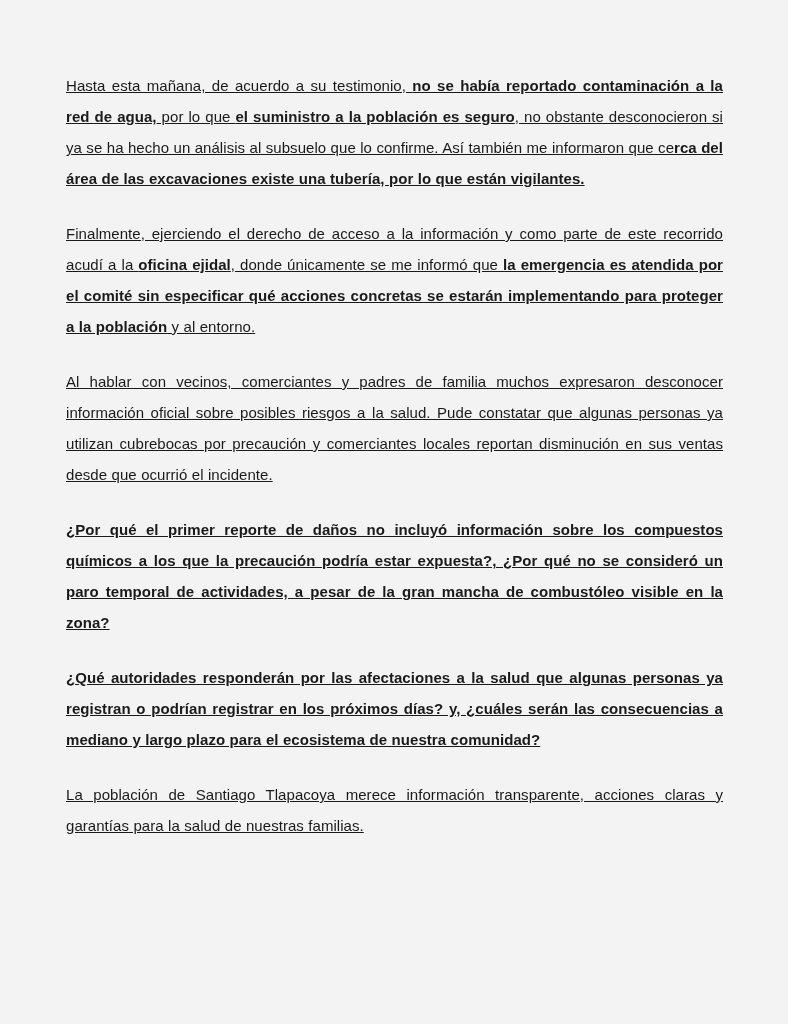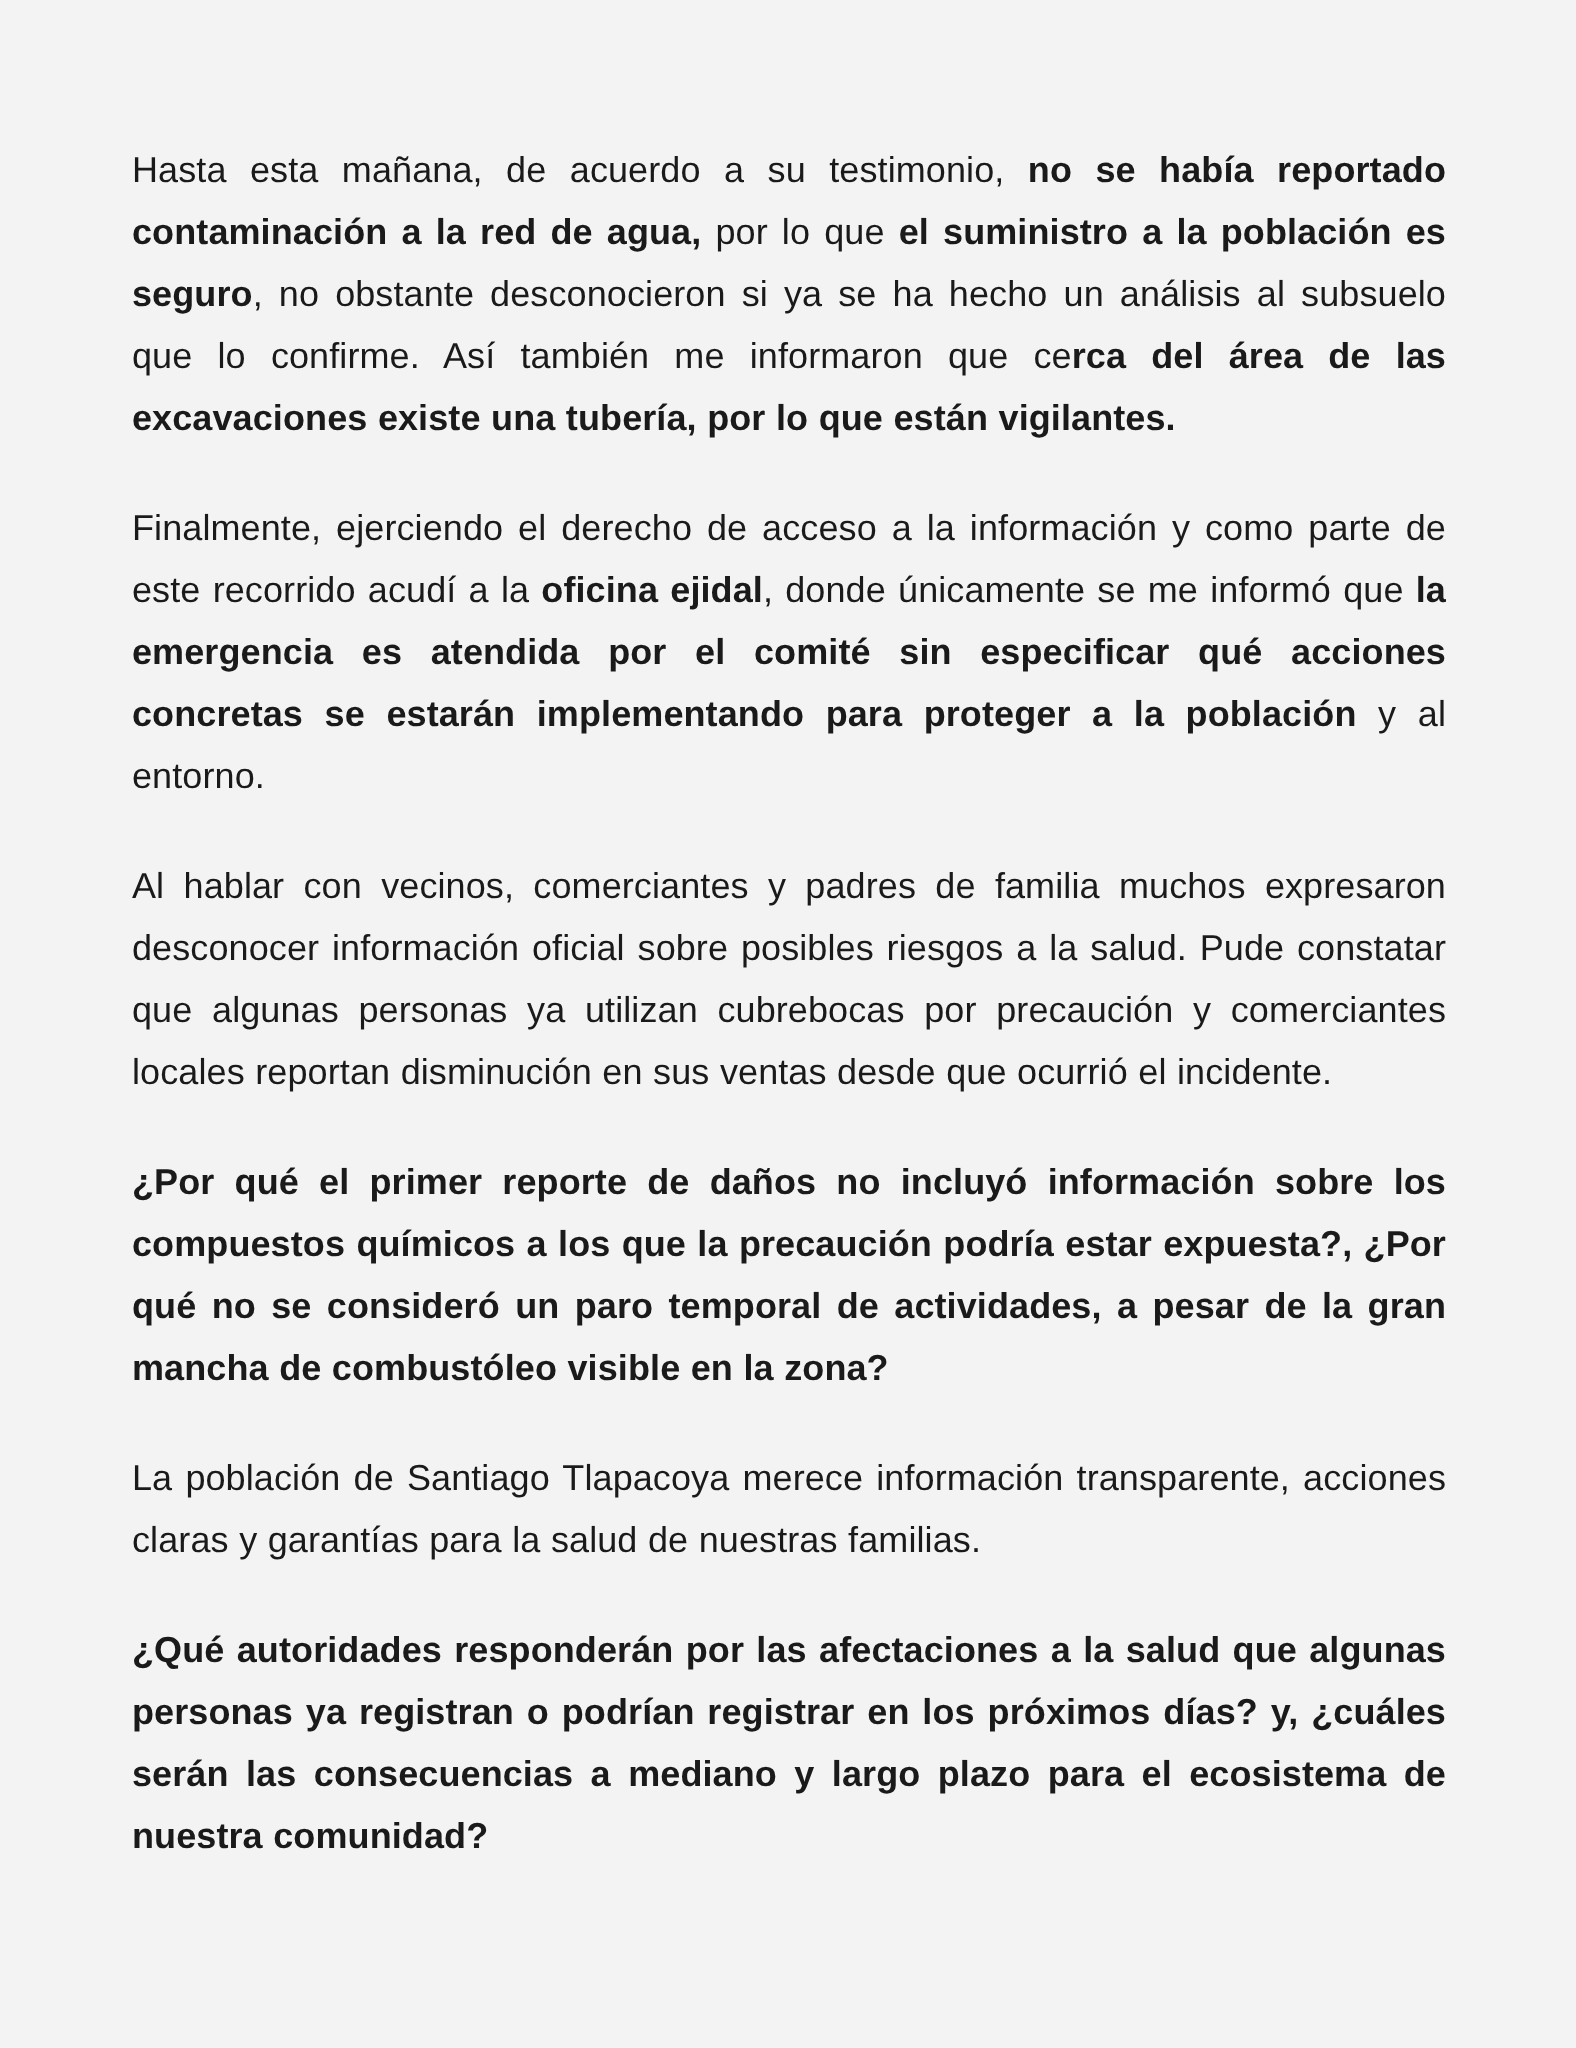--- a/index.html
+++ b/index.html
@@ -19,27 +19,28 @@
     width: 788px;
     height: 1024px;
     background: #f3f3f3;
     padding: 70px 65px 0 66px;
   }
   .doc-body {
     width: 657px;
   }
   p.para {
     margin: 0 0 24px 0;
-    font-size: 18px;
+    font-size: 15px;
     line-height: 31px;
     text-align: justify;
     text-justify: inter-word;
     font-weight: 400;
     letter-spacing: 0.05px;
     word-spacing: 0.2px;
+    text-decoration: underline;
   }
   p.para:last-child {
     margin-bottom: 0;
   }
   p.para.bold-block {
     font-weight: 700;
   }
   .b {
     font-weight: 700;
   }
@@ -50,16 +51,16 @@
 </head>
 <body>
 
 <div class="page">
   <div class="doc-body" id="doc-body">
 
   <p class="para"><span class="r">Hasta esta mañana, de acuerdo a su testimonio, </span><span class="b">no se había reportado contaminación a la red de agua,</span><span class="r"> por lo que </span><span class="b">el suministro a la población es seguro</span><span class="r">, no obstante desconocieron si ya se ha hecho un análisis al subsuelo que lo confirme. Así también me informaron que ce</span><span class="b">rca del área de las excavaciones existe una tubería, por lo que están vigilantes.</span></p>
       <p class="para"><span class="r">Finalmente, ejerciendo el derecho de acceso a la información y como parte de este recorrido  acudí a la </span><span class="b">oficina ejidal</span><span class="r">, donde únicamente se me informó que </span><span class="b">la emergencia es atendida por el comité sin especificar qué acciones concretas se estarán implementando para proteger a la población</span><span class="r"> y al entorno.</span></p>
       <p class="para"><span class="r">Al hablar con vecinos, comerciantes y padres de familia muchos expresaron desconocer información oficial sobre posibles riesgos a la salud. Pude constatar que algunas personas ya utilizan cubrebocas por precaución y comerciantes locales reportan disminución en sus ventas desde que ocurrió el incidente.</span></p>
       <p class="para bold-block"><span class="b">¿Por qué el primer reporte de daños no incluyó información sobre los compuestos químicos a los que la precaución podría estar expuesta?, ¿Por qué no se consideró un paro temporal de actividades, a pesar de la gran mancha de combustóleo visible en la zona?</span></p>
+      <p class="para bold-block"><span class="b">¿Qué autoridades responderán por las afectaciones a la salud que algunas personas ya registran o podrían registrar en los próximos días? y, ¿cuáles serán las consecuencias a mediano y largo plazo para el ecosistema de nuestra comunidad?</span></p>
       <p class="para"><span class="r">La población de Santiago Tlapacoya merece información transparente, acciones claras y garantías para la salud de nuestras familias.</span></p>
-      <p class="para bold-block"><span class="b">¿Qué autoridades responderán por las afectaciones a la salud que algunas personas ya registran o podrían registrar en los próximos días? y, ¿cuáles serán las consecuencias a mediano y largo plazo para el ecosistema de nuestra comunidad?</span></p>
     </div>
 </div>
 
 </body></html>

